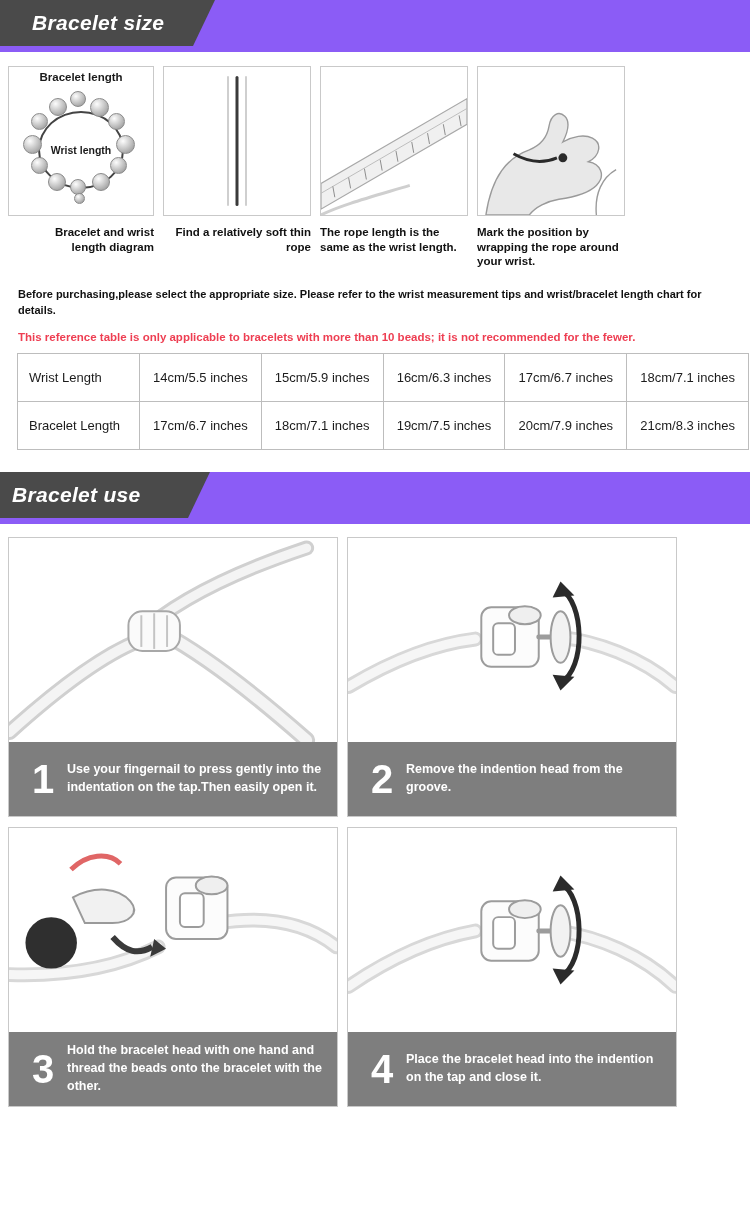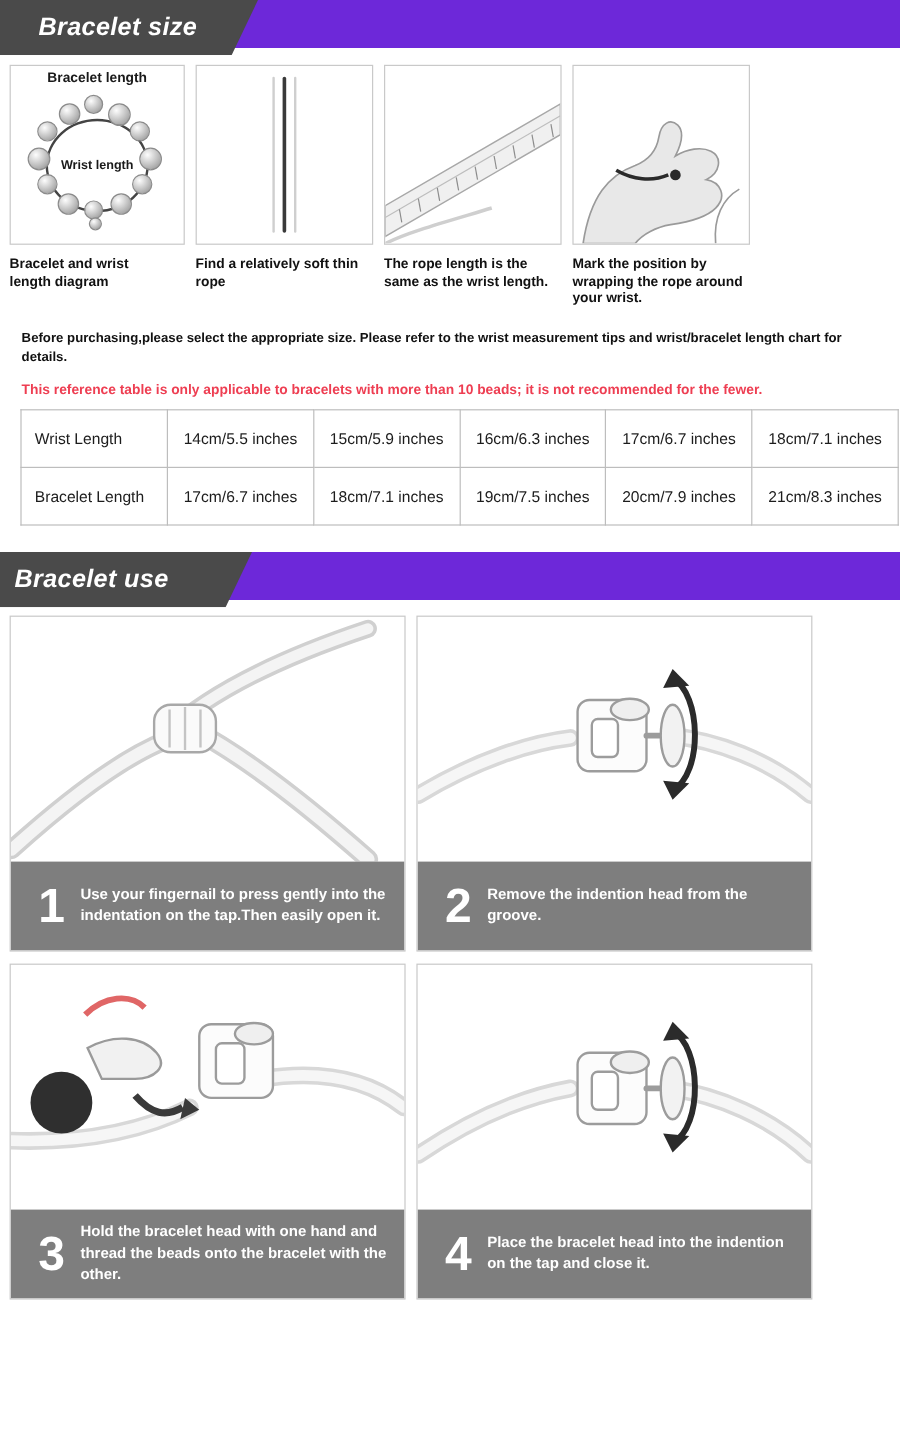--- a/index.html
+++ b/index.html
@@ -12,22 +12,22 @@
     height: 1213px;
     position: relative;
     font-family: "Liberation Sans", sans-serif;
     color: #1a1a1a;
     overflow: hidden;
   }
 
   
   .banner-wrap {
     position: relative;
-    height: 40px;
-    background: #6d28d9;
+    height: 52px;
+    background: #8b5cf6;
   }
   .banner {
     position: absolute;
     left: 0; top: 0;
     height: 46px;
     background: #4a4a4a;
     color: #ffffff;
     display: flex;
     align-items: center;
     padding: 0 40px 0 32px;
@@ -57,21 +57,21 @@
     border: 1px solid #c9c9c9;
     height: 150px;
     position: relative;
     overflow: hidden;
     background: #fff;
   }
   .step-cap {
     font-size: 11.5px;
     font-weight: bold;
     line-height: 1.28;
-    text-align: left;
+    text-align: right;
     margin-top: 9px;
     color: #111;
   }
   .step-cap.left { text-align: left; }
 
   .step-title {
     position: absolute;
     top: 4px; left: 0; right: 0;
     text-align: center;
     font-size: 11.5px;

